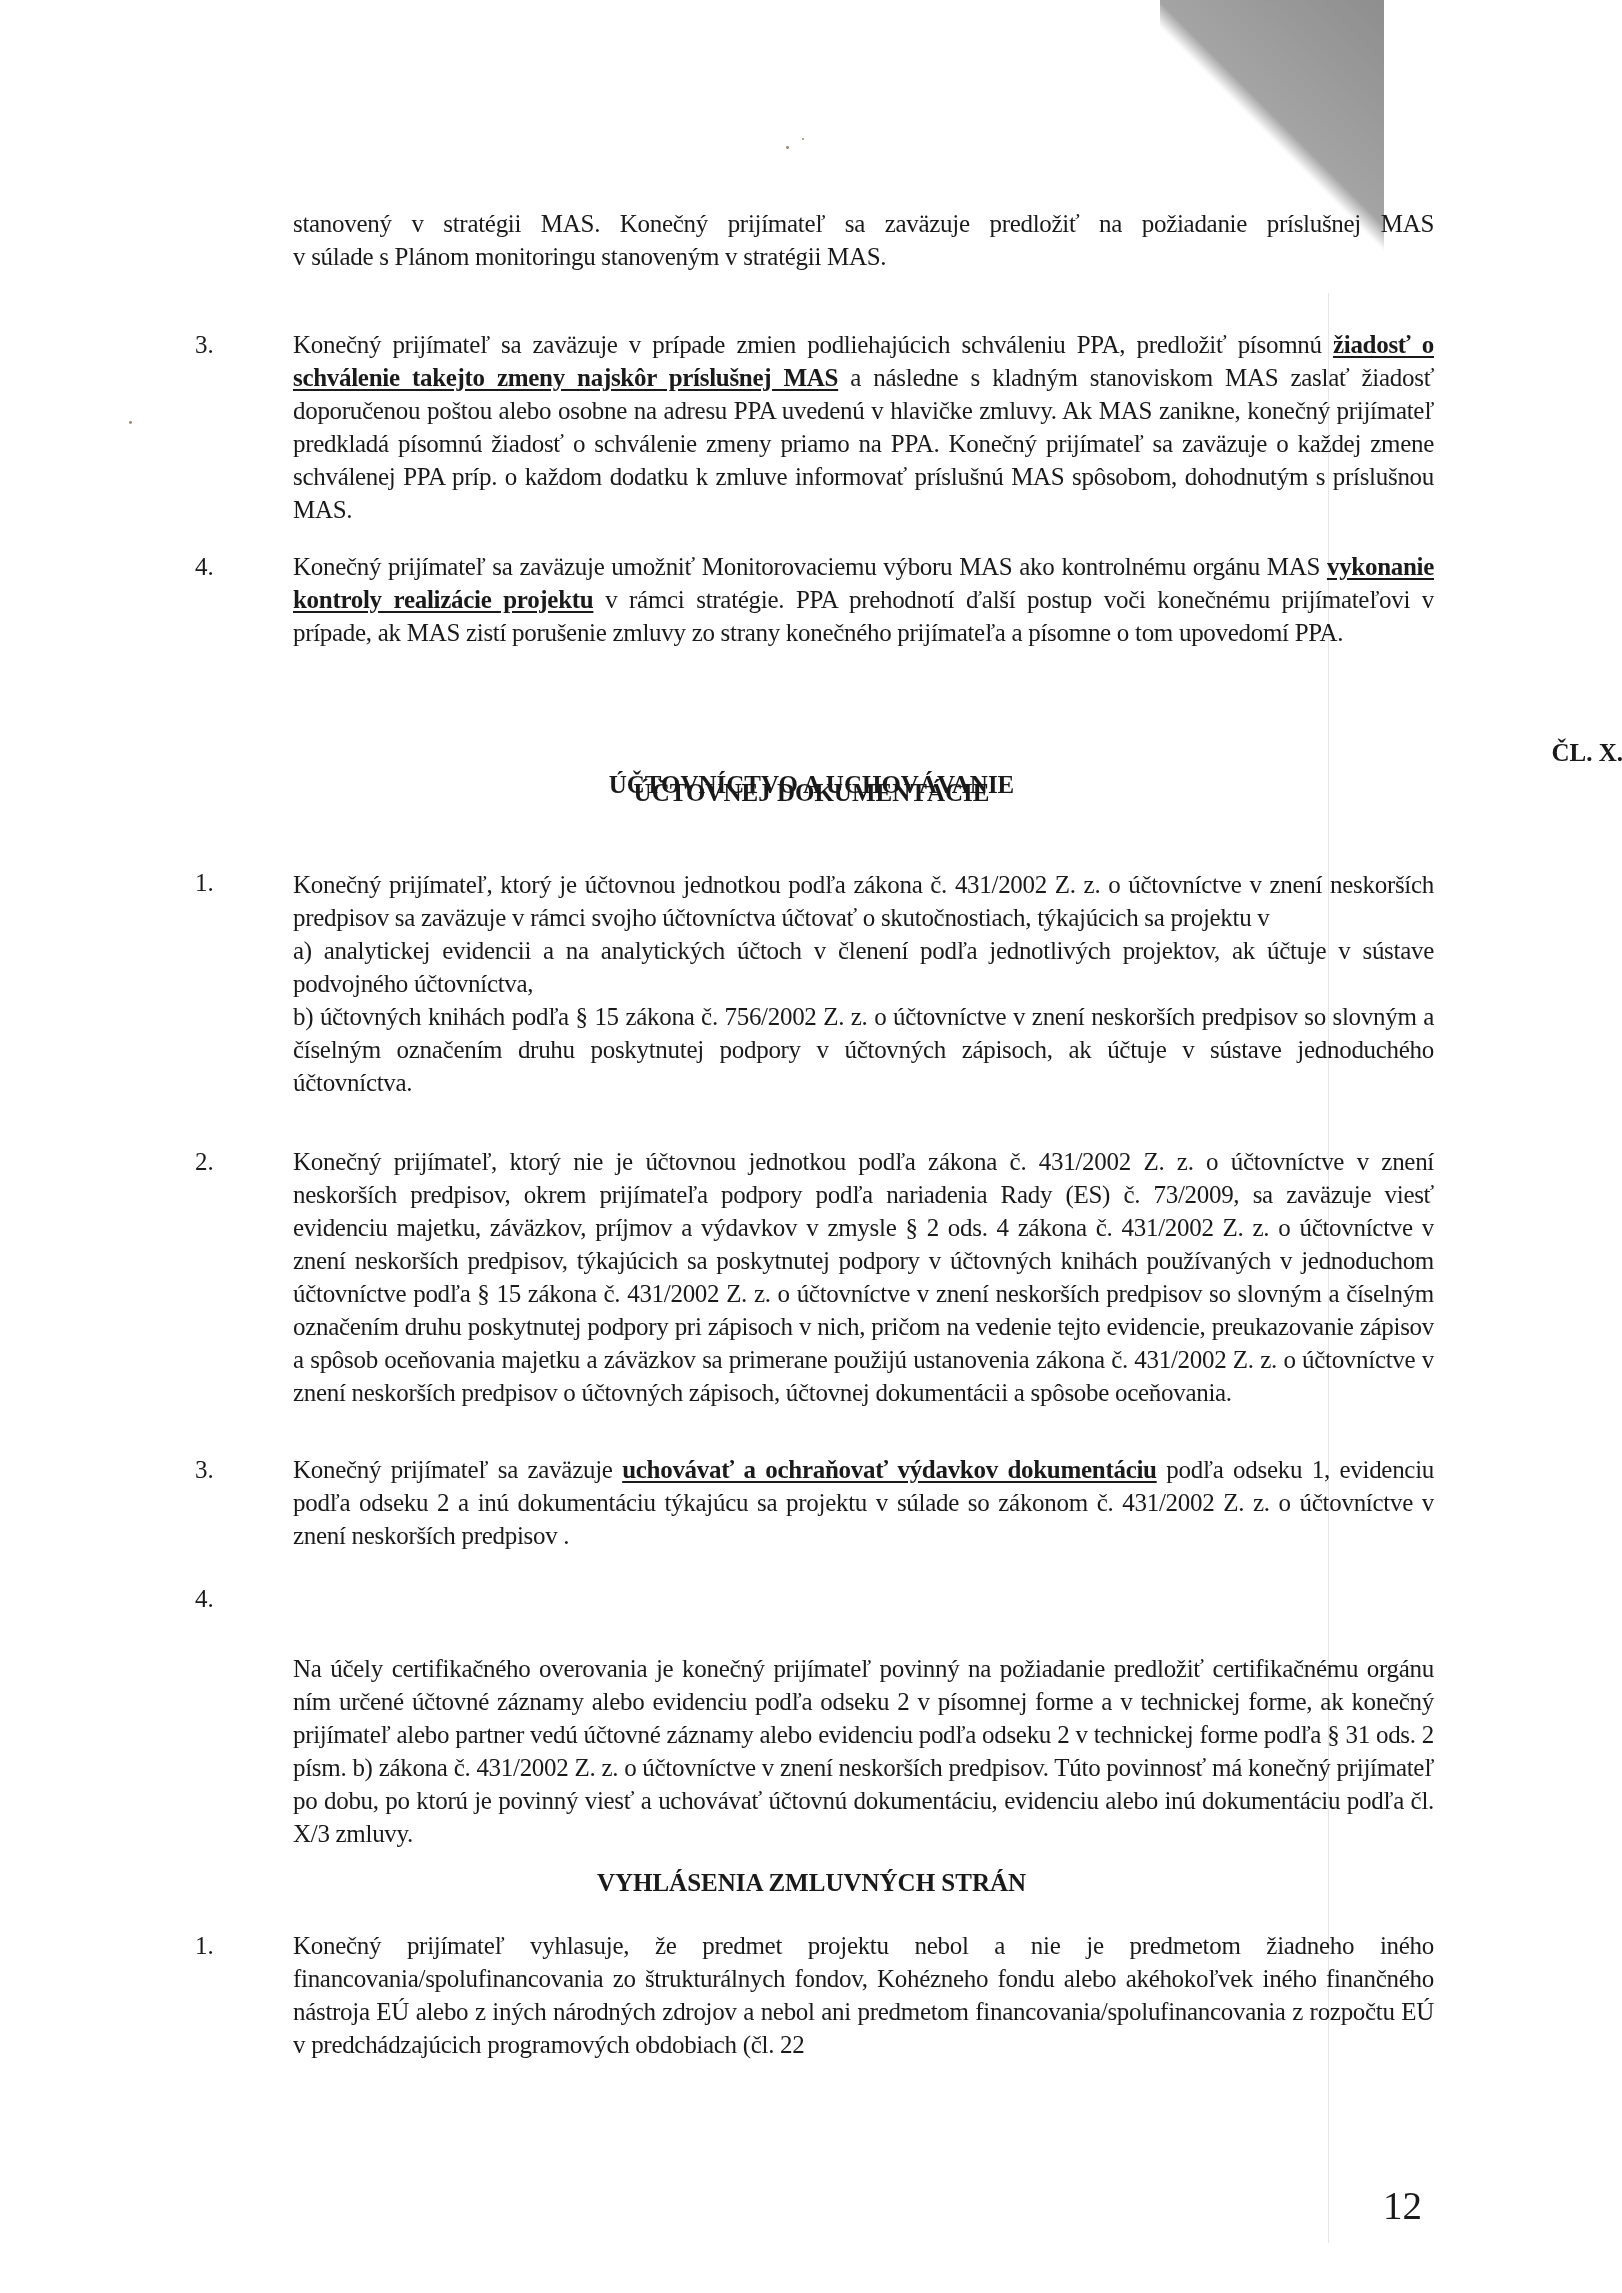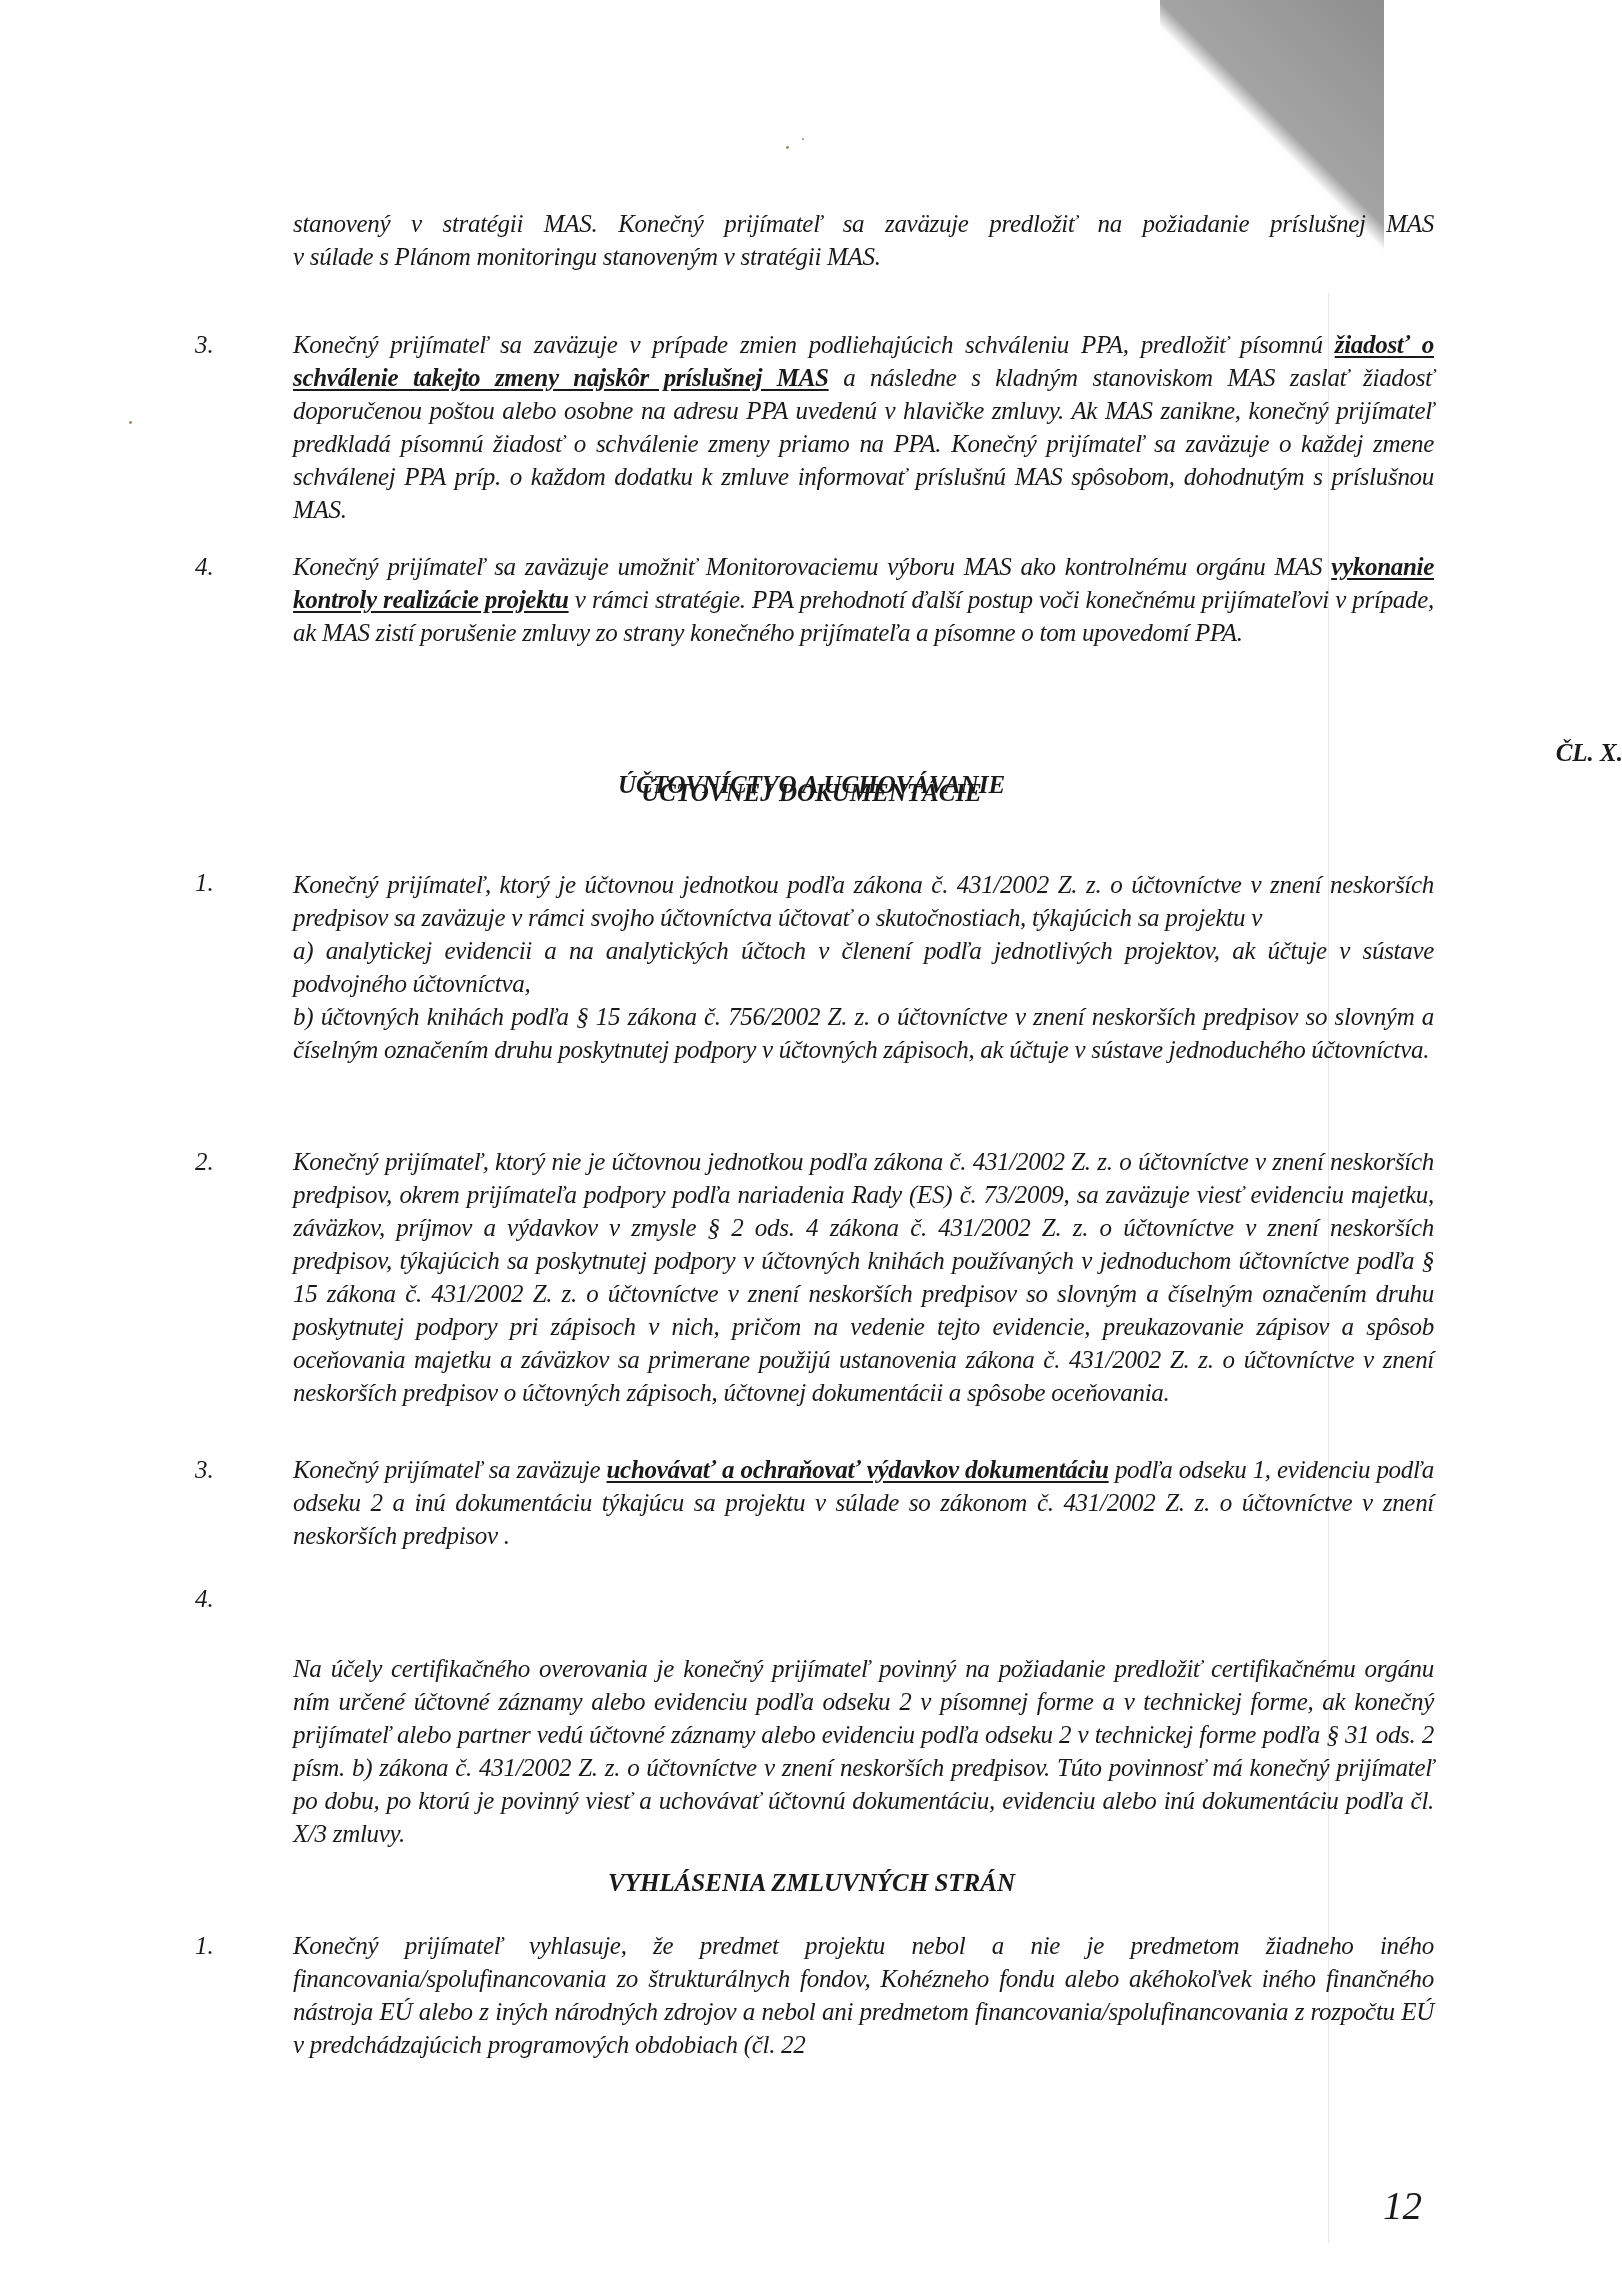--- a/index.html
+++ b/index.html
@@ -3,21 +3,21 @@
 <meta charset="utf-8">
 <style>
   html, body { margin: 0; padding: 0; }
   body {
     width: 1623px; height: 2294px;
     background: #ffffff;
     position: relative; overflow: hidden;
     font-family: "Liberation Serif", "DejaVu Serif", serif;
     color: #1a1a1a;
   }
-  .page { position: absolute; left: 0; top: 0; width: 1384px; height: 2294px; font-style: italic; }
+  .page { position: absolute; left: 0; top: 0; width: 1384px; height: 2294px; }
   .fold-bg {
     position: absolute; right: 0; top: 0; width: 224px; height: 278px;
     background: linear-gradient(225deg, #8e8e8e 0%, #a4a4a4 45%, rgba(255,255,255,0) 50%);
   }
   .body-text {
     position: absolute; left: 293px; width: 1141px;
     font-size: 25px; line-height: 33px;
     text-align: justify;
     letter-spacing: -0.3px;
   }

